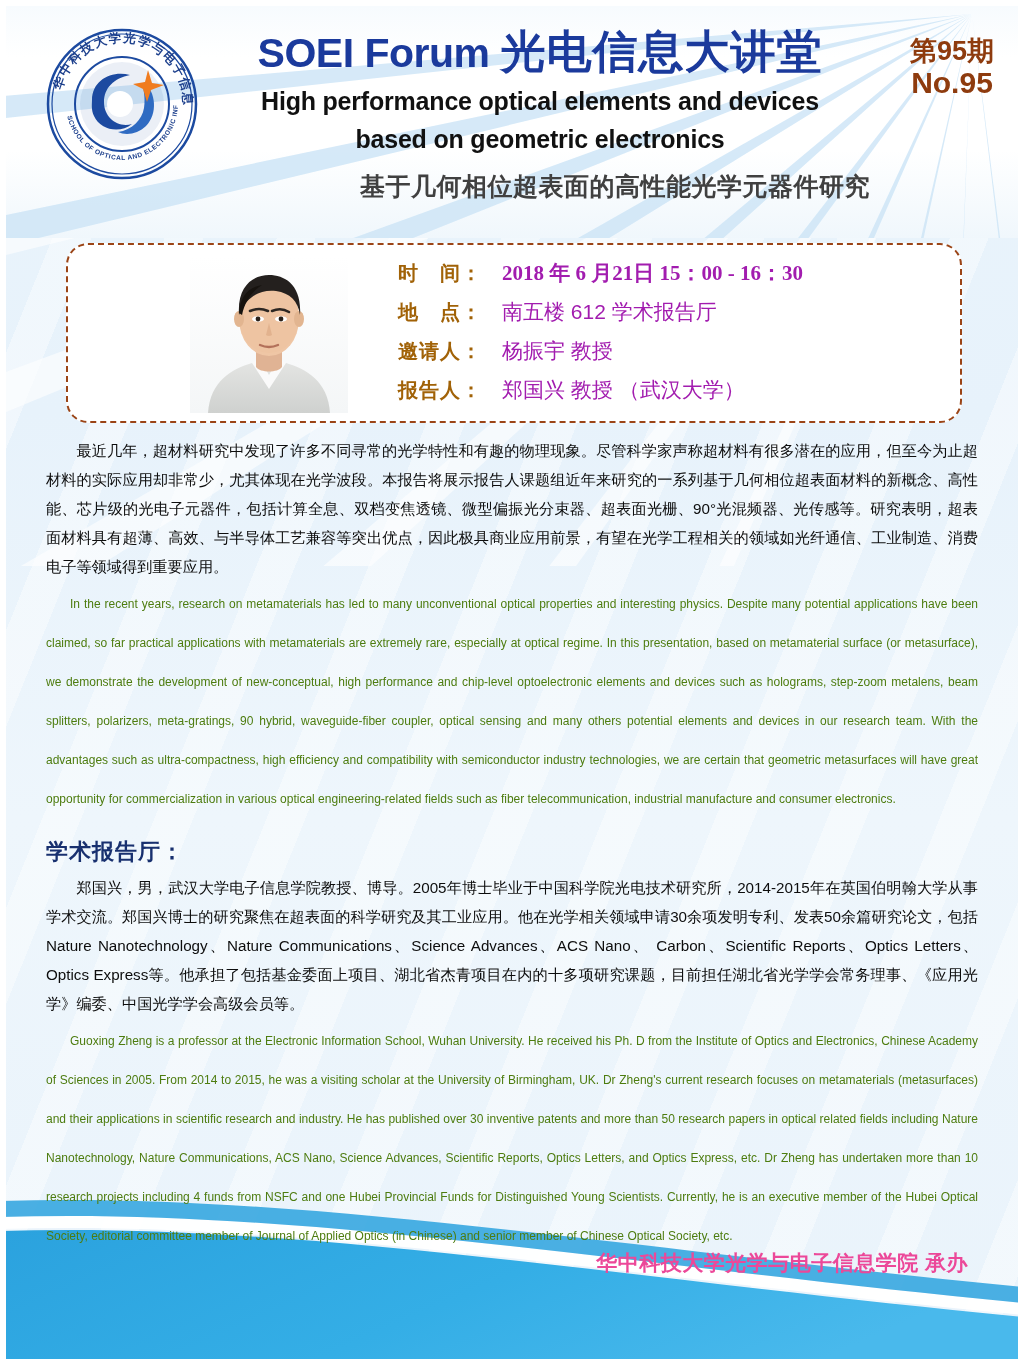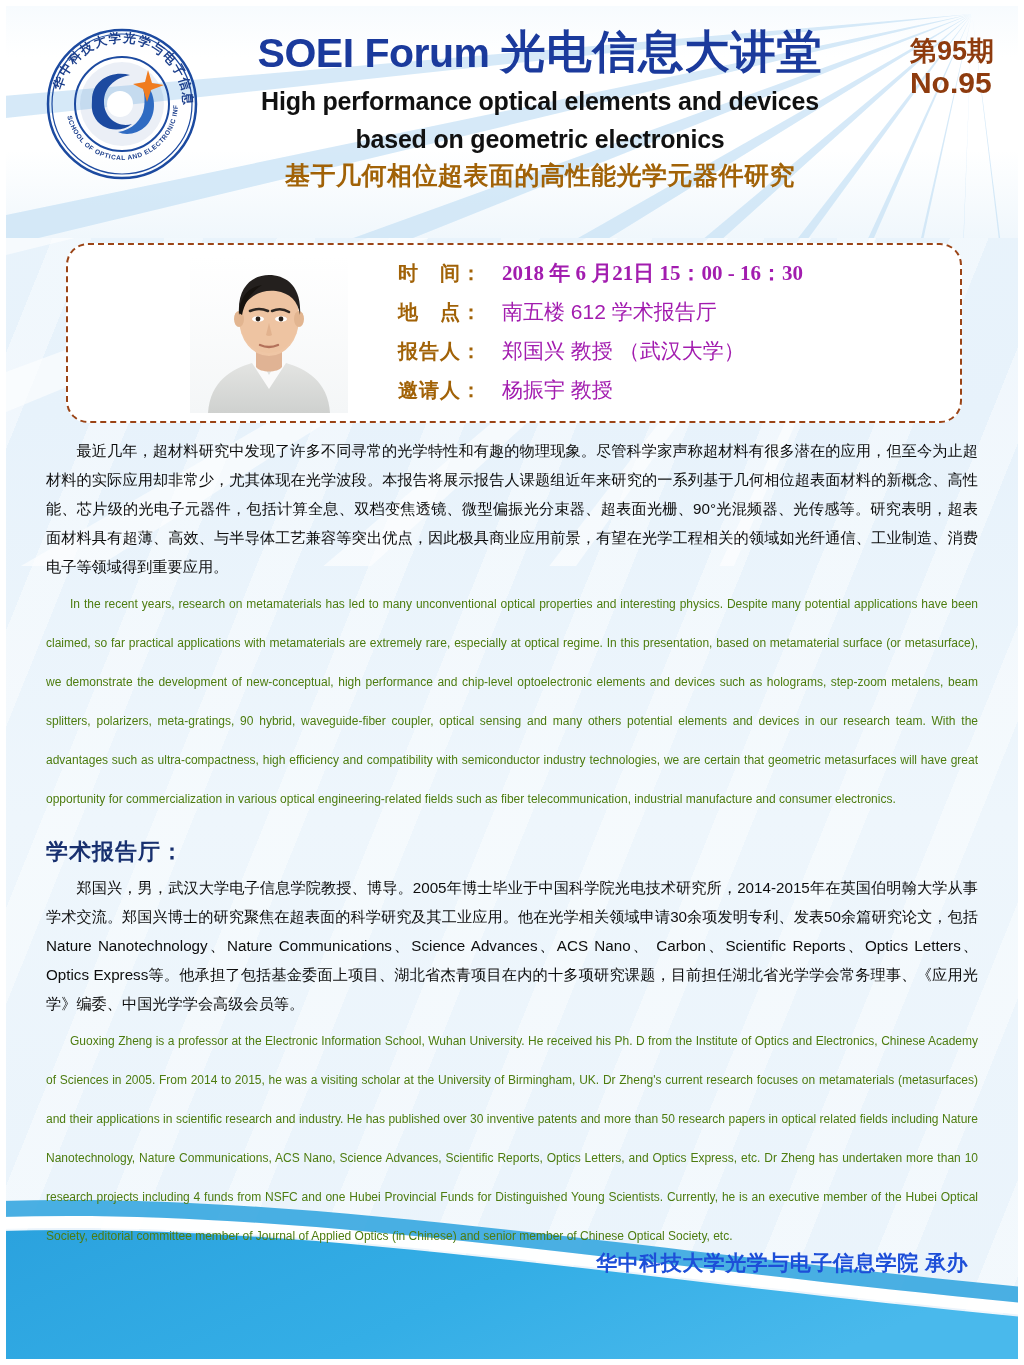--- a/index.html
+++ b/index.html
@@ -107,30 +107,32 @@
 
   .title-en {
     margin-top: 8px;
     font-size: 25px;
     font-weight: bold;
     color: #111111;
     line-height: 1.22;
     letter-spacing: -0.2px;
   }
   .title-cn2 {
-    margin-top: 4px;
+    margin-top: 15px;
     font-size: 25px;
     font-weight: bold;
-    color: #a16207;
+    color: #404040;
     letter-spacing: 0.5px;
+    text-align: right;
   }
 
   .issue {
     position: absolute;
     right: 30px; top: 36px;
+    text-align: center;
     color: #8e3b0e;
     font-weight: bold;
     line-height: 1.12;
   }
   .issue .l1 { font-size: 27px; letter-spacing: 0px; }
   .issue .l2 { font-size: 30px; }
 
   
   .info-box {
     position: absolute;
@@ -222,21 +224,21 @@
   
   .footer {
     position: absolute;
     right: 56px; bottom: 88px;
     text-align: right;
     z-index: 20;
   }
   .footer-org {
     font-size: 21px;
     font-weight: bold;
-    color: #1d4ed8;
+    color: #ec4899;
     letter-spacing: 0.5px;
   }
   .footer-date {
     margin-top: 5px;
     font-size: 21px;
     font-weight: bold;
     color: #0d0d0d;
     font-family: "Liberation Serif", "DejaVu Serif", serif;
     letter-spacing: 1px;
   }
@@ -408,26 +410,26 @@
     <div class="info-list">
       <div class="info-row">
         <span class="info-label">时　间：</span>
         <span class="info-value">2018 年 6 月21日 15：00 - 16：30</span>
       </div>
       <div class="info-row">
         <span class="info-label">地　点：</span>
         <span class="info-value cnv">南五楼 612 学术报告厅</span>
       </div>
       <div class="info-row">
+        <span class="info-label">邀请人：</span>
+        <span class="info-value cnv">杨振宇 教授</span>
+      </div>
+      <div class="info-row">
         <span class="info-label">报告人：</span>
         <span class="info-value cnv">郑国兴 教授 （武汉大学）</span>
-      </div>
-      <div class="info-row">
-        <span class="info-label">邀请人：</span>
-        <span class="info-value cnv">杨振宇 教授</span>
       </div>
     </div>
   </div>
 
   <div class="content">
 
     <p class="body-cn">最近几年，超材料研究中发现了许多不同寻常的光学特性和有趣的物理现象。尽管科学家声称超材料有很多潜在的应用，但至今为止超材料的实际应用却非常少，尤其体现在光学波段。本报告将展示报告人课题组近年来研究的一系列基于几何相位超表面材料的新概念、高性能、芯片级的光电子元器件，包括计算全息、双档变焦透镜、微型偏振光分束器、超表面光栅、90°光混频器、光传感等。研究表明，超表面材料具有超薄、高效、与半导体工艺兼容等突出优点，因此极具商业应用前景，有望在光学工程相关的领域如光纤通信、工业制造、消费电子等领域得到重要应用。</p>
     <div class="gap-sm"></div>
     <p class="body-en">In the recent years, research on metamaterials has led to many unconventional optical properties and interesting physics. Despite many potential applications have been claimed, so far practical applications with metamaterials are extremely rare, especially at optical regime. In this presentation, based on metamaterial surface (or metasurface), we demonstrate the development of new-conceptual, high performance and chip-level optoelectronic elements and devices such as holograms, step-zoom metalens, beam splitters, polarizers, meta-gratings, 90   hybrid, waveguide-fiber coupler, optical sensing and many others potential elements and devices in our research team. With the advantages such as ultra-compactness, high efficiency and compatibility with semiconductor industry technologies, we are certain that geometric metasurfaces will have great opportunity for commercialization in various optical engineering-related fields such as fiber telecommunication, industrial manufacture and consumer electronics.</p>
 

